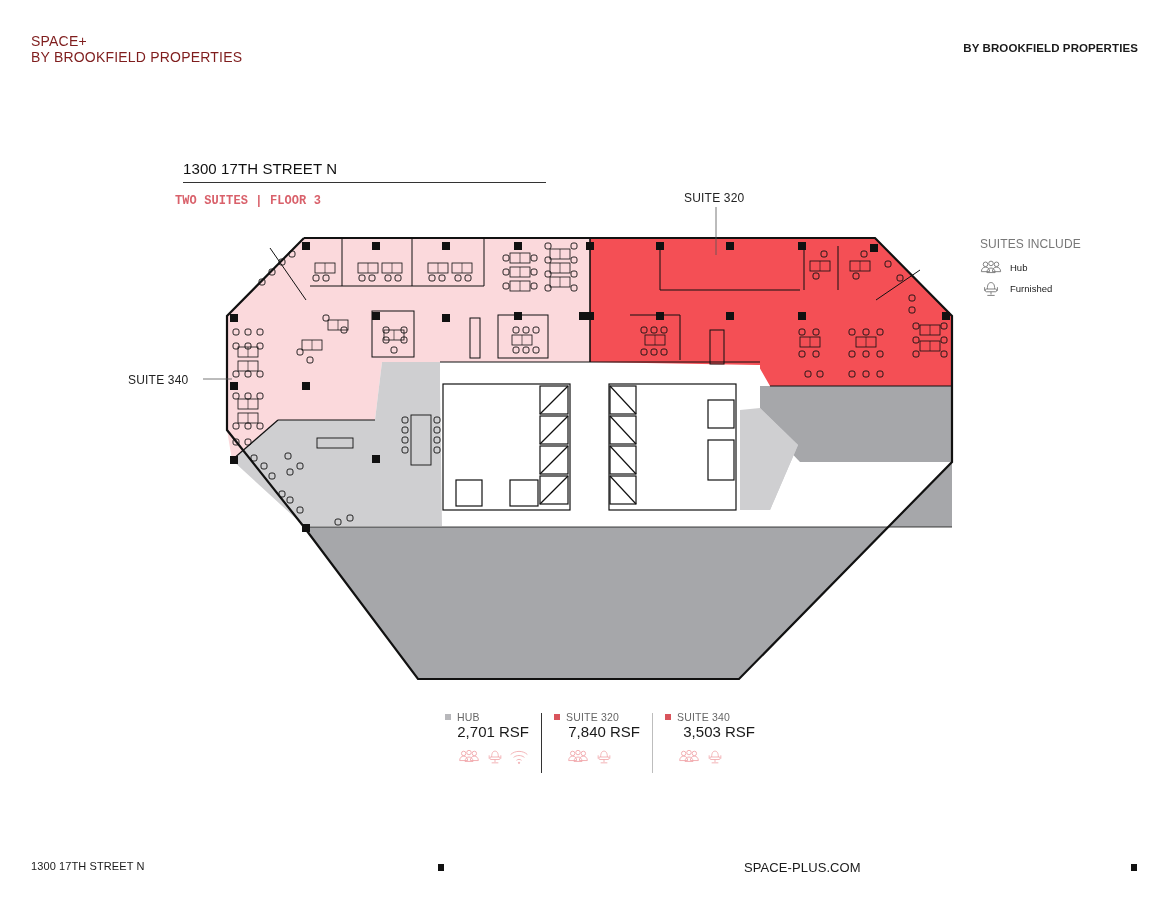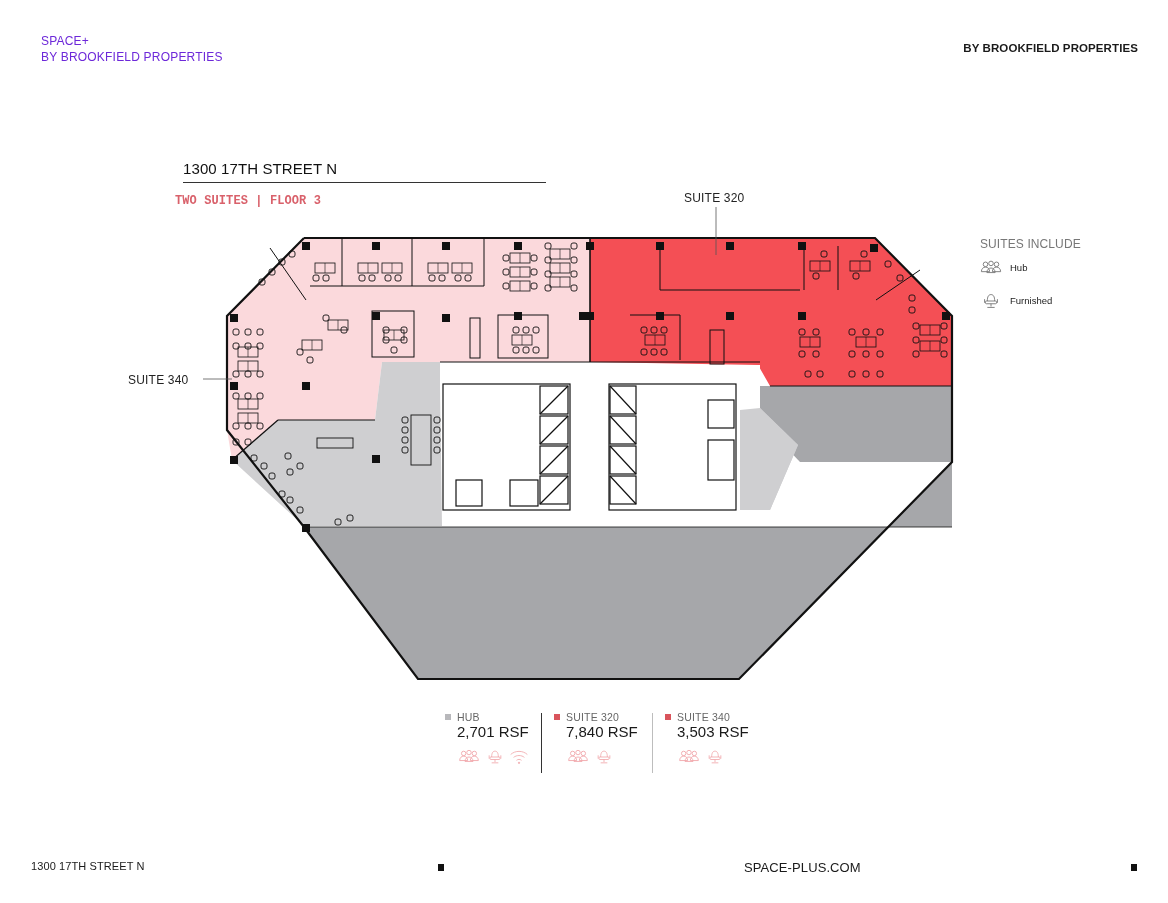--- a/index.html
+++ b/index.html
@@ -1,35 +1,35 @@
 <!DOCTYPE html>
 <html><head>
 <meta charset="utf-8">
 <style>
   html,body{margin:0;padding:0;background:#ffffff;}
   body{width:1168px;height:903px;position:relative;overflow:hidden;font-family:"Liberation Sans",sans-serif;color:#111;}
   .abs{position:absolute;}
-  .brand-top{left:41px;top:33px;font-size:12px;line-height:16px;letter-spacing:0.2px;color:#6d28d9;}
+  .brand-top{left:31px;top:33px;font-size:14px;line-height:16px;letter-spacing:0.2px;color:#7f1d1d;}
   .brand-top div{white-space:nowrap;}
   .brand-right{right:30px;top:42px;font-size:11.5px;font-weight:bold;letter-spacing:0.1px;color:#1a1a1a;white-space:nowrap;}
   .title{left:183px;top:160px;font-size:15px;letter-spacing:0.1px;color:#111;white-space:nowrap;}
   .title-rule{left:183px;top:182px;width:363px;height:1px;background:#333;}
   .subtitle{left:175px;top:194px;font-size:12px;font-weight:bold;color:#d9616b;white-space:nowrap;letter-spacing:0.1px;font-family:Liberation Mono, monospace;}
   .plan{left:0;top:0;}
   .suite-label{font-size:12px;color:#222;white-space:nowrap;letter-spacing:0.2px;}
   .includes{left:980px;top:237px;}
   .includes .hd{font-size:12px;color:#777;letter-spacing:0.1px;white-space:nowrap;}
-  .inc-row{display:flex;align-items:center;height:21px;margin-top:12px;}
+  .inc-row{display:flex;align-items:center;height:21px;margin-top:0px;}
   .inc-row svg{width:22px;height:18px;margin-right:8px;}
   .inc-row span{font-size:9.5px;color:#222;}
   .stats{left:445px;top:711px;display:flex;}
   .stat{position:relative;padding-right:12px;}
   .stat .lbl{font-size:10.5px;color:#666;white-space:nowrap;display:flex;align-items:center;letter-spacing:0.2px;}
   .stat .sq{display:inline-block;width:6px;height:6px;margin-right:6px;}
-  .stat .val{font-size:15px;color:#1a1a1a;white-space:nowrap;margin-left:12px;margin-top:0px;line-height:17px;}
+  .stat .val{font-size:15px;color:#1a1a1a;white-space:nowrap;margin-left:12px;margin-top:0px;line-height:17px;text-align:right;}
   .stat .icons{display:flex;align-items:center;margin-left:12px;margin-top:9px;gap:4px;}
   .stat .icons svg{height:16px;}
   .vdiv{width:1px;height:60px;margin-right:12px;margin-top:2px;}
   .footer-left{left:31px;top:860px;font-size:11px;letter-spacing:0.1px;color:#1a1a1a;white-space:nowrap;}
   .footer-mid{left:744px;top:860px;font-size:13px;letter-spacing:0.1px;color:#1a1a1a;white-space:nowrap;}
   .footer-mark{width:6px;height:7px;background:#111;}
 </style>
 </head>
 <body>
 

